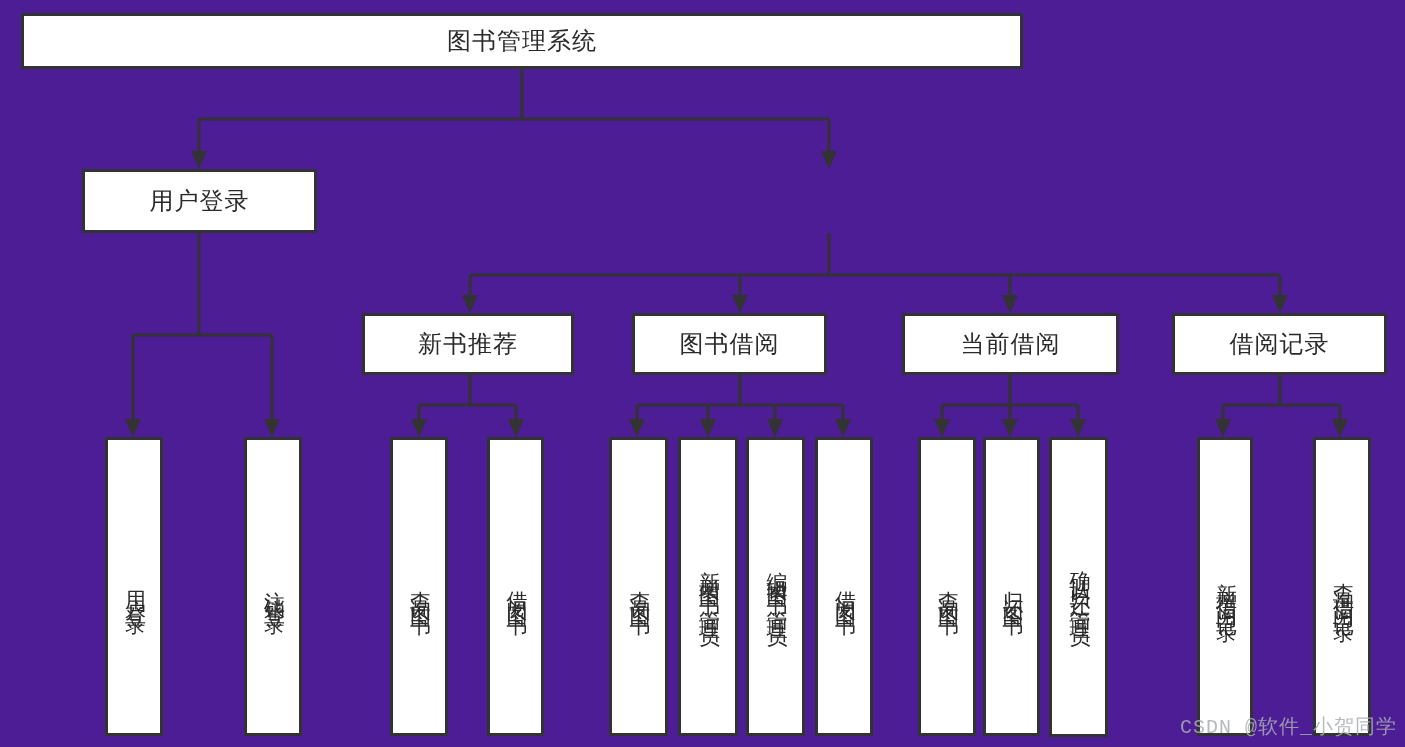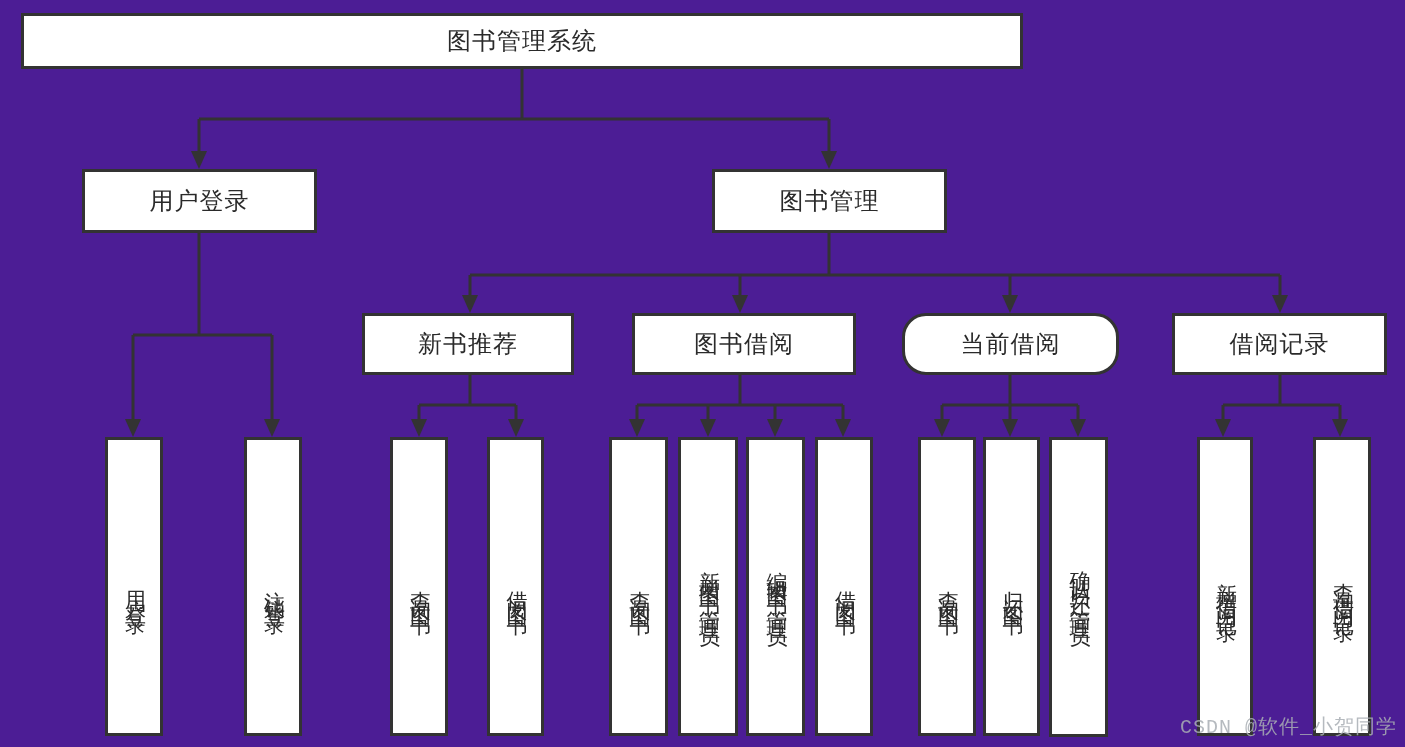--- a/index.html
+++ b/index.html
@@ -89,25 +89,24 @@
     <line x1="1223" y1="405" x2="1340" y2="405"></line>
     <line x1="1223" y1="405" x2="1223" y2="421"></line>
       <polygon points="1215,419 1231,419 1223,437"></polygon>
     <line x1="1340" y1="405" x2="1340" y2="421"></line>
       <polygon points="1332,419 1348,419 1340,437"></polygon>
   </svg>
 
   <div class="box hbox" style="left:21px;top:13px;width:1002px;height:56px;">图书管理系统</div>
 
   <div class="box hbox" style="left:82px;top:169px;width:235px;height:64px;">用户登录</div>
-  <div class="box hbox" style="left:712px;top:169px;width:235px;height:64px;">图书管理</div>
 
   <div class="box hbox" style="left:362px;top:313px;width:212px;height:62px;">新书推荐</div>
-  <div class="box hbox" style="left:632px;top:313px;width:224px;height:62px;">图书借阅</div>
-  <div class="box hbox" style="left:902px;top:313px;width:217px;height:62px;border-radius:24px;">当前借阅</div>
+  <div class="box hbox" style="left:632px;top:313px;width:195px;height:62px;">图书借阅</div>
+  <div class="box hbox" style="left:902px;top:313px;width:217px;height:62px;">当前借阅</div>
   <div class="box hbox" style="left:1172px;top:313px;width:215px;height:62px;">借阅记录</div>
 
   <div class="box leaf" style="left:105px;top:437px;width:58px;height:299px;">用户登录</div>
   <div class="box leaf" style="left:244px;top:437px;width:58px;height:299px;">注销登录</div>
 
   <div class="box leaf" style="left:390px;top:437px;width:58px;height:299px;">查询图书</div>
   <div class="box leaf" style="left:487px;top:437px;width:57px;height:299px;">借阅图书</div>
 
   <div class="box leaf" style="left:609px;top:437px;width:59px;height:299px;">查询图书</div>
   <div class="box leaf" style="left:678px;top:437px;width:60px;height:299px;">新增图书（管理员）</div>

